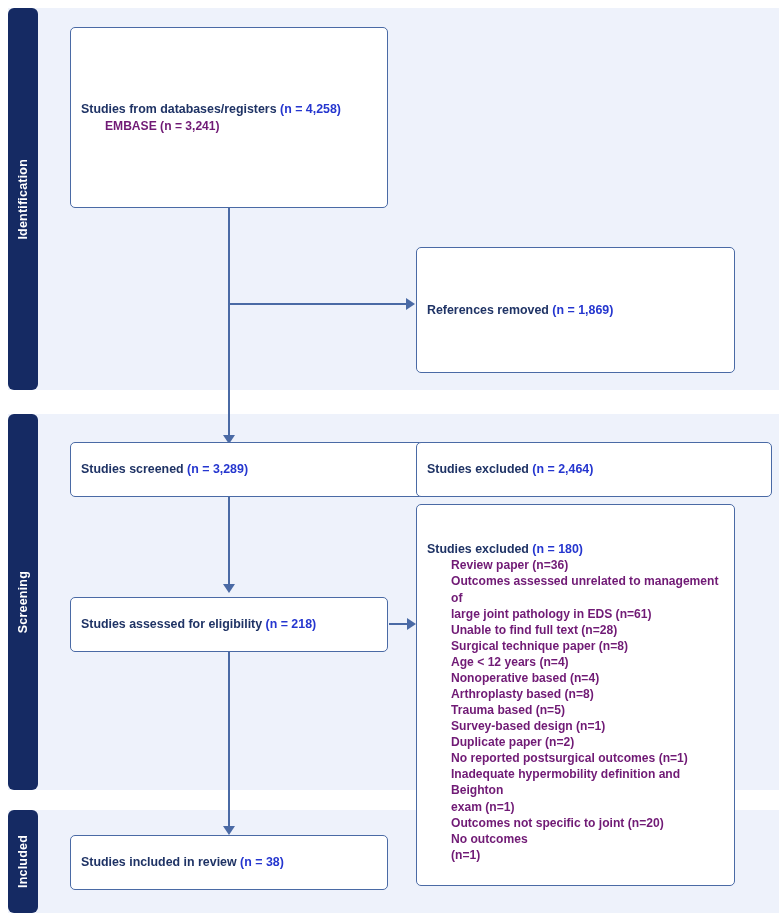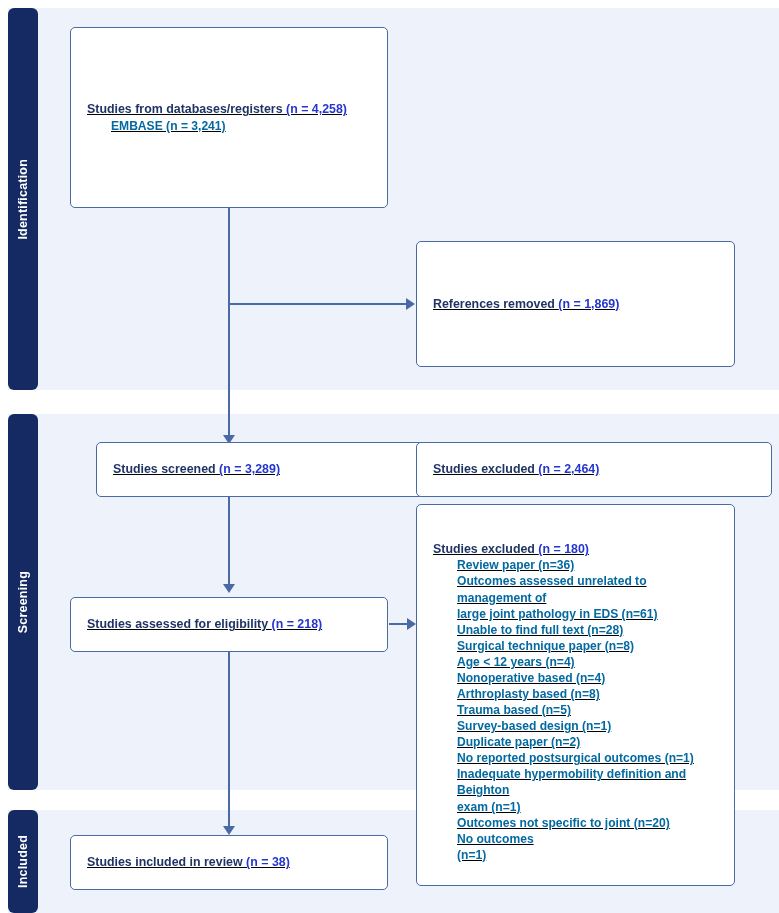--- a/index.html
+++ b/index.html
@@ -52,24 +52,23 @@
     position: absolute;
     background: #ffffff;
     border: 1.6px solid #4b6architect;
     border: 1.6px solid #4a6aa5;
     border-radius: 5px;
     box-sizing: border-box;
     display: flex;
     align-items: center;
   }
   .box-inner {
-    padding: 0 16px;
+    padding: 0 10px;
     width: 100%;
     box-sizing: border-box;
-    text-decoration: underline;
   }
   .box.top-align {
     align-items: flex-start;
   }
   .box.top-align .box-inner {
     padding-top: 36px;
   }
 
   .line1 {
     font-size: 12.4px;
@@ -83,21 +82,21 @@
     font-weight: bold;
   }
   .sublist {
     margin: 0;
     padding: 0 0 0 24px;
     list-style: none;
   }
   .sublist li {
     font-size: 12.1px;
     font-weight: bold;
-    color: #0369a1;
+    color: #701a75;
     line-height: 1.33;
   }
 
   
   .conn {
     position: absolute;
     background: #4a6aa5;
   }
   .vline { width: 2.2px; }
   .hline { height: 2.2px; }
@@ -158,29 +157,29 @@
     <div class="box-inner">
       <div class="line1">
         <span>Studies from databases/registers </span><span class="accent">(n = 4,258)</span>
       </div>
       <ul class="sublist">
         <li>EMBASE (n = 3,241)</li>
       </ul>
     </div>
   </div>
 
-  <div class="box" style="left:416px; top:241px; width:319px; height:126px;">
+  <div class="box" style="left:416px; top:247px; width:319px; height:126px;">
     <div class="box-inner">
       <div class="line1">
         <span>References removed </span><span class="accent">(n = 1,869)</span>
       </div>
     </div>
   </div>
 
-  <div class="box" style="left:70px; top:442px; width:364px; height:55px;margin-left:26px;">
+  <div class="box" style="left:70px; top:442px; width:364px; height:55px;">
     <div class="box-inner">
       <div class="line1">
         <span>Studies screened </span><span class="accent">(n = 3,289)</span>
       </div>
     </div>
   </div>
 
   <div class="box" style="left:416px; top:442px; width:356px; height:55px;">
     <div class="box-inner">
       <div class="line1">

